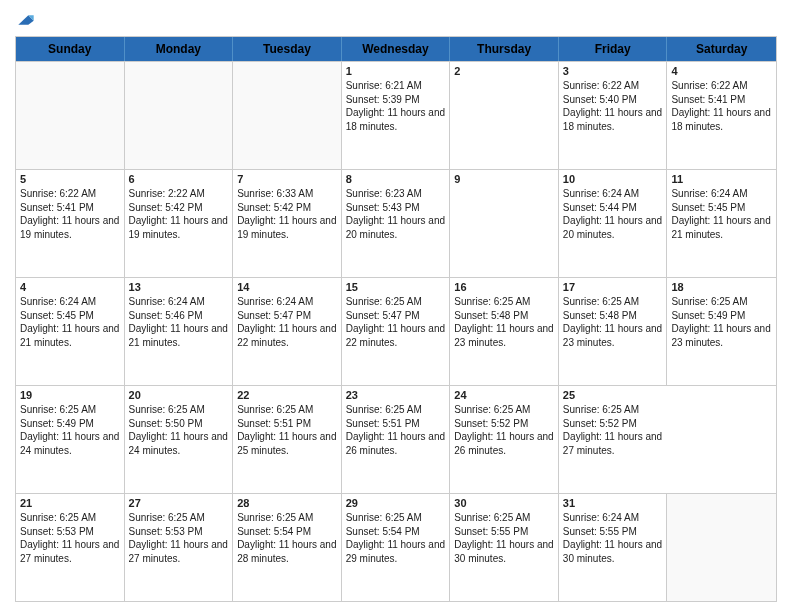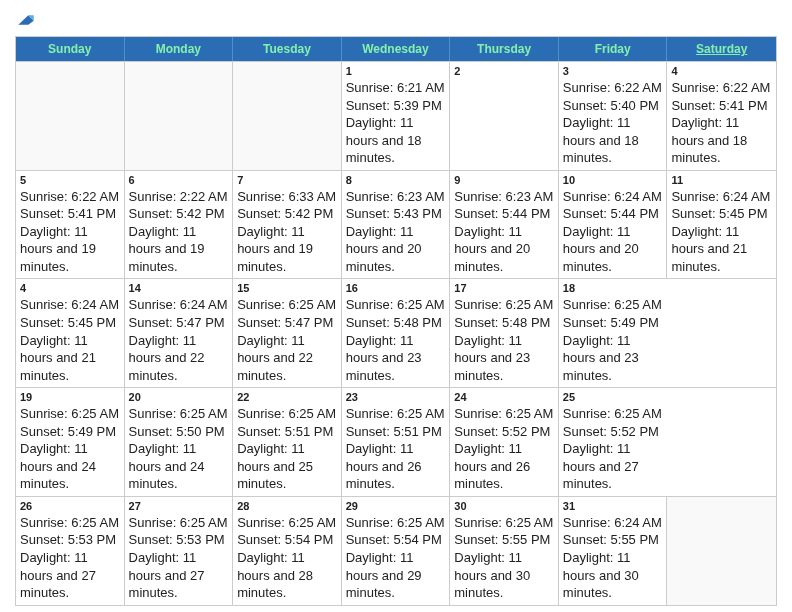--- a/index.html
+++ b/index.html
@@ -58,28 +58,28 @@
       display: flex;
       flex-direction: column;
       border: 1px solid #ccc;
     }
     .cal-header-row {
       display: grid;
       grid-template-columns: repeat(7, 1fr);
       background: #2a6db5;
     }
     .cal-header-cell {
-      color: #86efac;
+      color: #000000;
       font-size: 12px;
       font-weight: bold;
       text-align: center;
       padding: 5px 2px;
       border-right: 1px solid #5090c8;
     }
-    .cal-header-cell:last-child { border-right: none; text-decoration: underline; }
+    .cal-header-cell:last-child { border-right: none; }
     .cal-body {
       flex: 1;
       display: flex;
       flex-direction: column;
     }
     .cal-row {
       display: grid;
       grid-template-columns: repeat(7, 1fr);
       flex: 1;
       border-top: 1px solid #ccc;
@@ -94,21 +94,21 @@
     }
     .cal-cell:last-child { border-right: none; }
     .cal-cell.empty { background: #f9f9f9; }
     .cal-cell .day-num {
       font-size: 11px;
       font-weight: bold;
       display: block;
       margin-bottom: 2px;
     }
     .cal-cell .day-info {
-      font-size: 13px;
+      font-size: 10px;
       color: #222;
       line-height: 1.35;
     }
   </style>
 </head>
 <body>
 
 <div class="page">
   <div class="header">
     <div class="logo">
@@ -184,45 +184,48 @@
 Daylight: 11 hours and 19 minutes.</div>
           </div>
           <div class="cal-cell">
             <span class="day-num">8</span>
             <div class="day-info">Sunrise: 6:23 AM
 Sunset: 5:43 PM
 Daylight: 11 hours and 20 minutes.</div>
           </div>
           <div class="cal-cell">
             <span class="day-num">9</span>
-            <div class="day-info">Sunrise: 6:23 AM
+          </div>
+          <div class="cal-cell">
+            <span class="day-num">10</span>
+            <div class="day-info">Sunrise: 6:24 AM
 Sunset: 5:44 PM
 Daylight: 11 hours and 20 minutes.</div>
           </div>
           <div class="cal-cell">
-            <span class="day-num">10</span>
-            <div class="day-info">Sunrise: 6:24 AM
-Sunset: 5:44 PM
-Daylight: 11 hours and 20 minutes.</div>
-          </div>
-          <div class="cal-cell">
             <span class="day-num">11</span>
             <div class="day-info">Sunrise: 6:24 AM
 Sunset: 5:45 PM
 Daylight: 11 hours and 21 minutes.</div>
           </div>
         </div>
         <div class="cal-row">
           <div class="cal-cell">
             <span class="day-num">4</span>
             <div class="day-info">Sunrise: 6:24 AM
 Sunset: 5:45 PM
 Daylight: 11 hours and 21 minutes.</div>
           </div>
           <div class="cal-cell">
+            <span class="day-num">13</span>
+            <div class="day-info">Sunrise: 6:24 AM
+Sunset: 5:46 PM
+Daylight: 11 hours and 21 minutes.</div>
+          </div>
+          <div class="cal-cell">
             <span class="day-num">14</span>
             <div class="day-info">Sunrise: 6:24 AM
 Sunset: 5:47 PM
 Daylight: 11 hours and 22 minutes.</div>
           </div>
           <div class="cal-cell">
             <span class="day-num">15</span>
             <div class="day-info">Sunrise: 6:25 AM
 Sunset: 5:47 PM
 Daylight: 11 hours and 22 minutes.</div>
@@ -279,21 +282,21 @@
           </div>
           <div class="cal-cell">
             <span class="day-num">25</span>
             <div class="day-info">Sunrise: 6:25 AM
 Sunset: 5:52 PM
 Daylight: 11 hours and 27 minutes.</div>
           </div>
         </div>
         <div class="cal-row">
           <div class="cal-cell">
-            <span class="day-num">26</span>
+            <span class="day-num">21</span>
             <div class="day-info">Sunrise: 6:25 AM
 Sunset: 5:53 PM
 Daylight: 11 hours and 27 minutes.</div>
           </div>
           <div class="cal-cell">
             <span class="day-num">27</span>
             <div class="day-info">Sunrise: 6:25 AM
 Sunset: 5:53 PM
 Daylight: 11 hours and 27 minutes.</div>
           </div>

